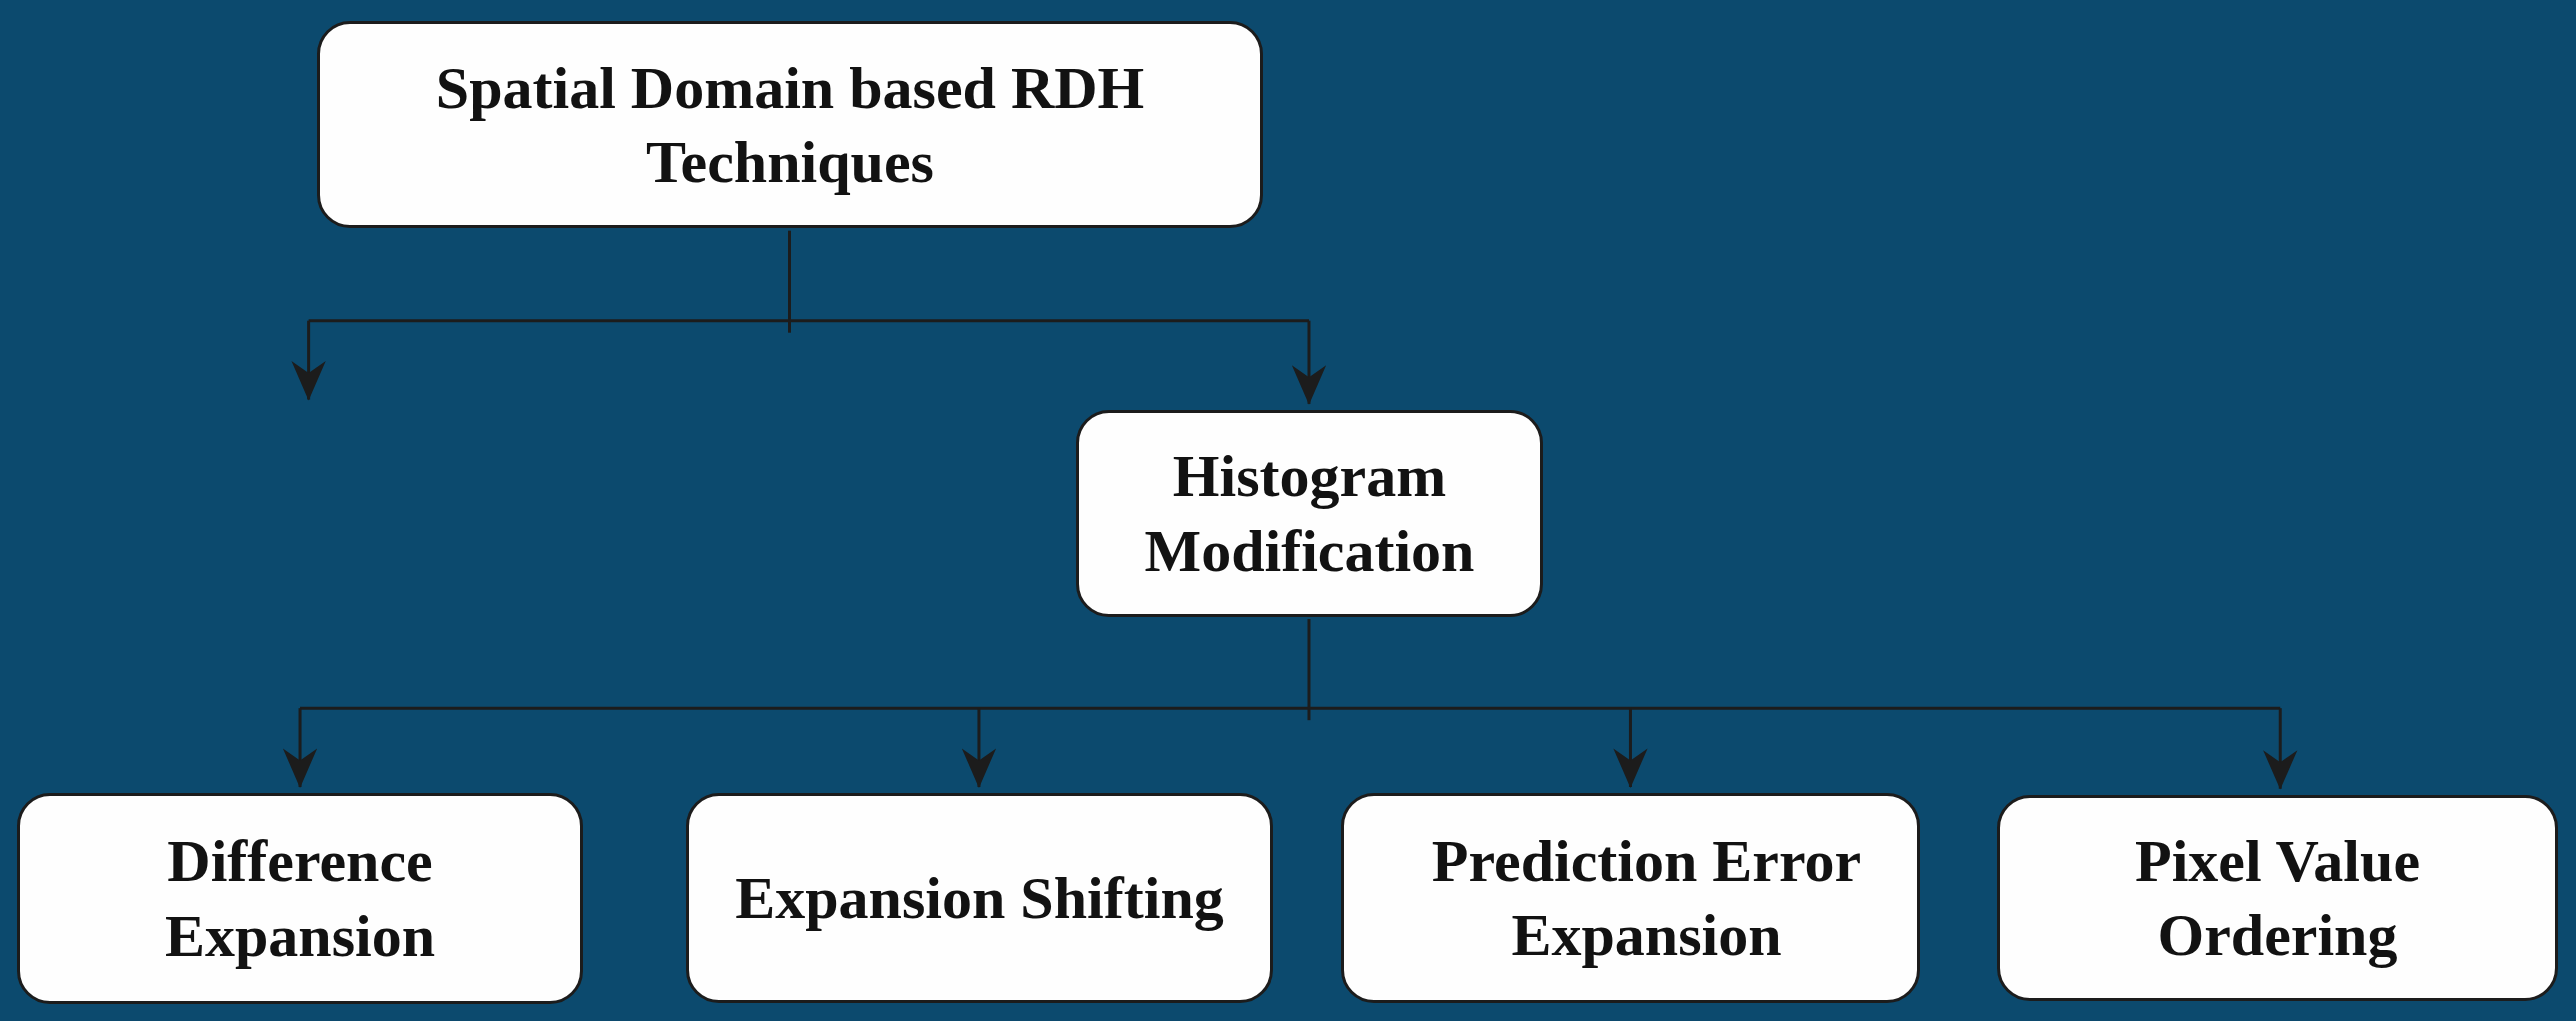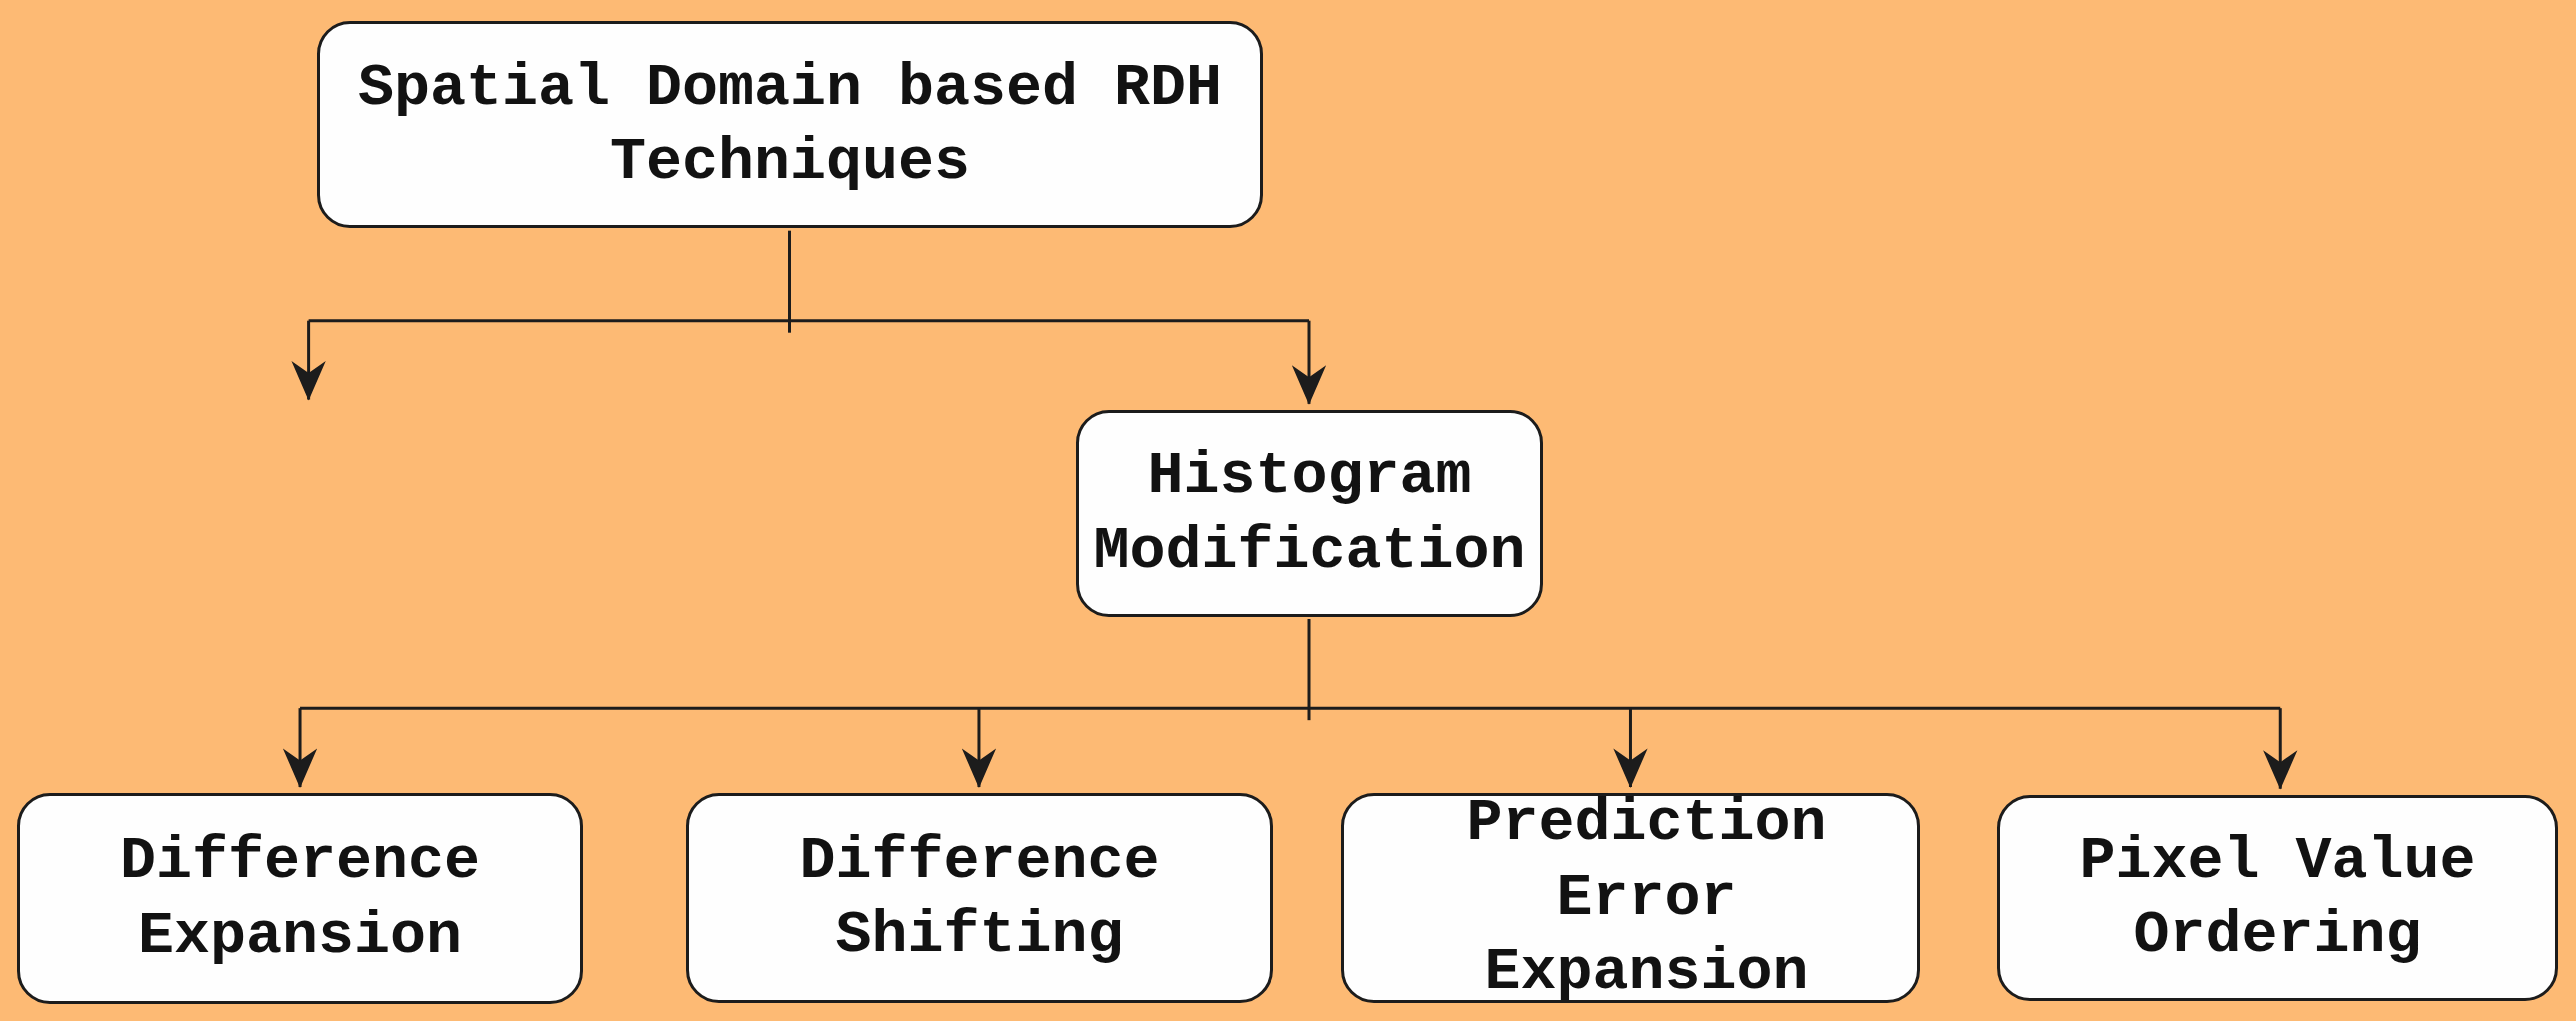--- a/index.html
+++ b/index.html
@@ -7,22 +7,22 @@
     padding: 0;
     background: #ffffff;
     width: 2576px;
     height: 1022px;
     overflow: hidden;
   }
   .canvas {
     position: relative;
     width: 2576px;
     height: 1022px;
-    background: #fdba74;
-    font-family: Liberation Mono, monospace;
+    background: #0c4a6e;
+    font-family: Liberation Serif, serif;
   }
   .connectors {
     position: absolute;
     left: 0;
     top: 0;
     width: 2576px;
     height: 1022px;
     display: block;
   }
   .node {
@@ -83,21 +83,21 @@
     <span class="label">Histogram
 Modification</span>
   </div>
 
   <div class="node" style="left:17px; top:793px; width:566px; height:211px;">
     <span class="label">Difference
 Expansion</span>
   </div>
 
   <div class="node" style="left:686px; top:793px; width:587px; height:210px;">
-    <span class="label">Difference Shifting</span>
+    <span class="label">Expansion Shifting</span>
   </div>
 
   <div class="node" style="left:1341px; top:793px; width:579px; height:210px;padding-left:32px;">
     <span class="label">Prediction Error
 Expansion</span>
   </div>
 
   <div class="node" style="left:1997px; top:795px; width:561px; height:206px;">
     <span class="label">Pixel Value
 Ordering</span>

